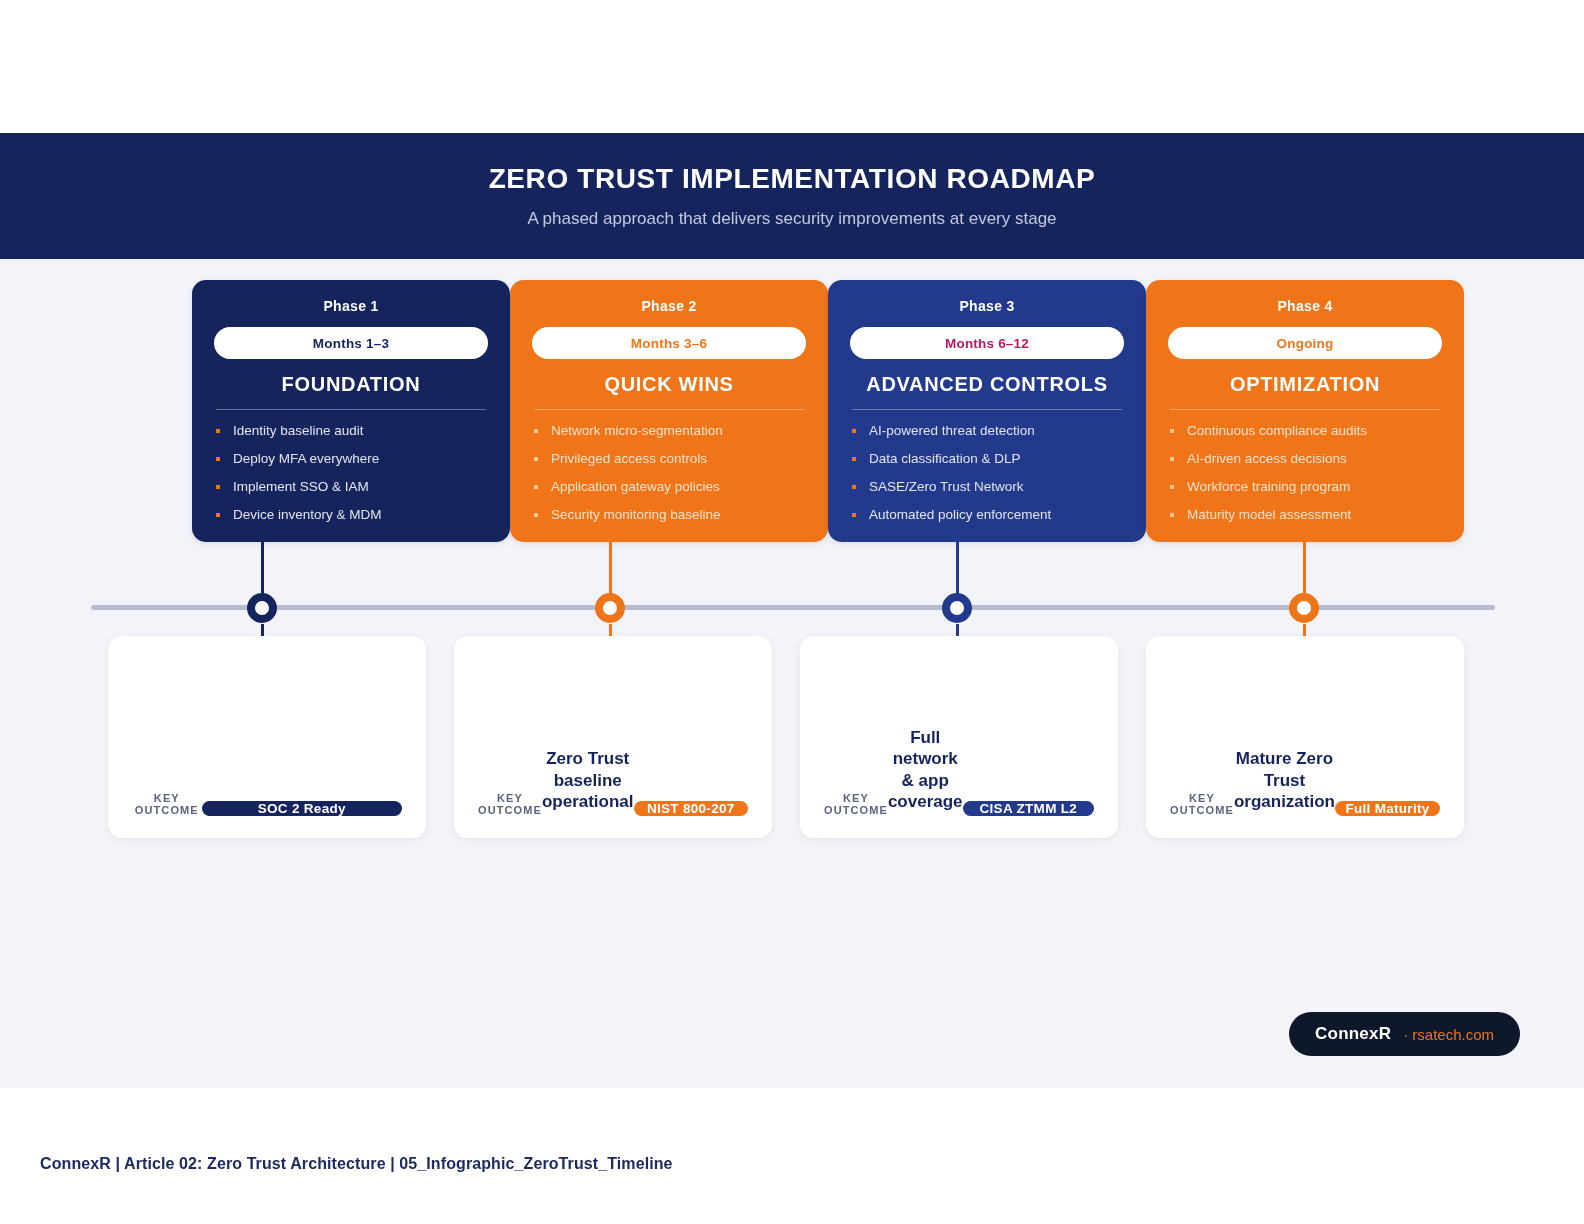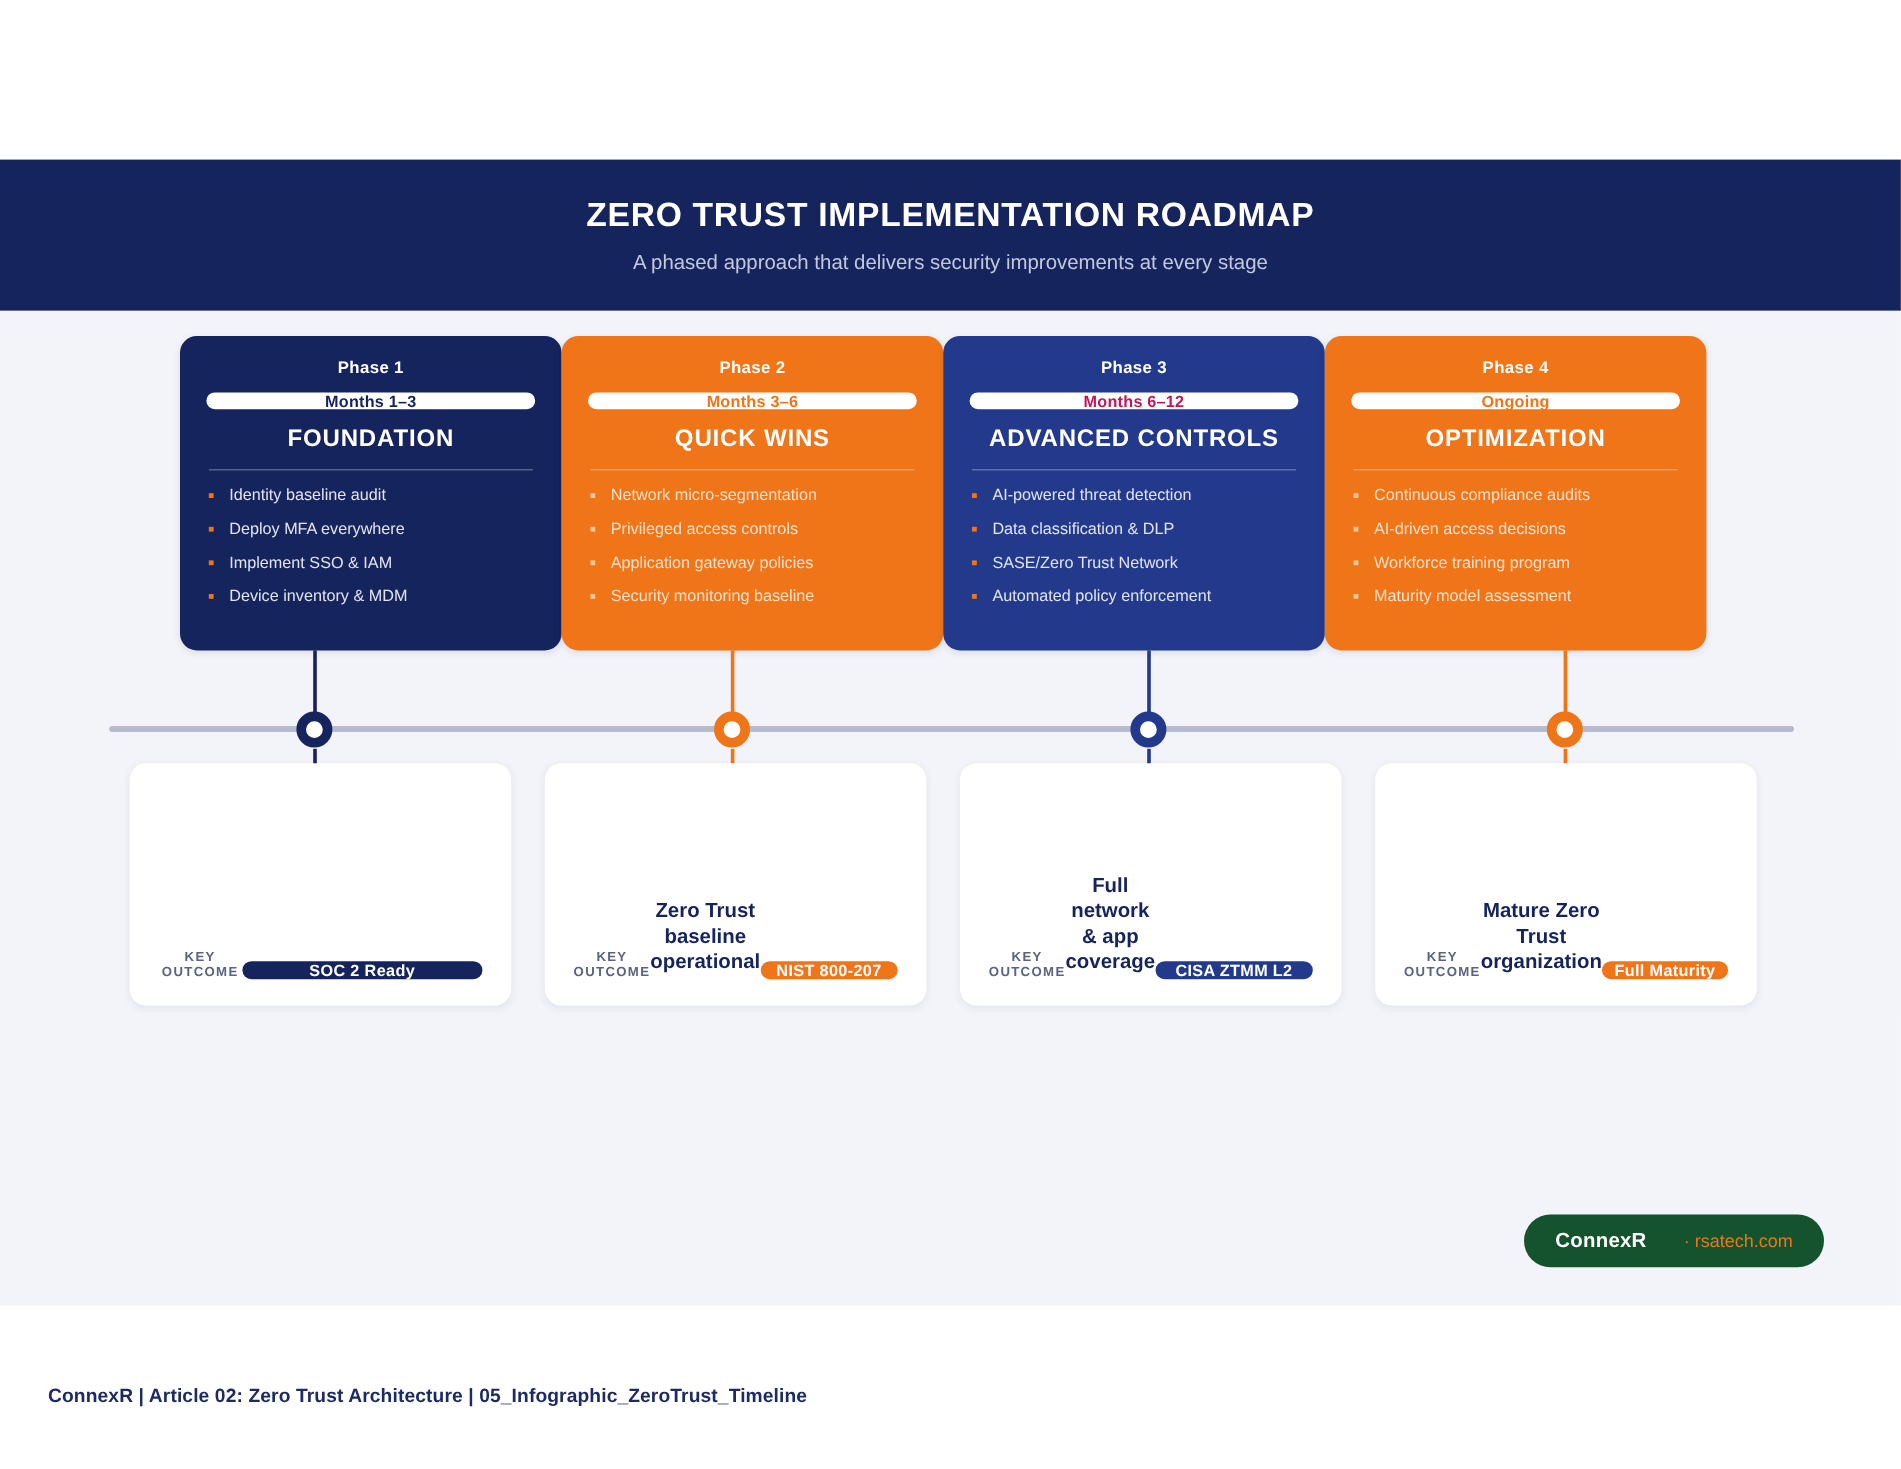--- a/index.html
+++ b/index.html
@@ -55,21 +55,21 @@
   }
 
   
   #phase-row {
     position: absolute;
     left: 108px;
     top: 21px;        
     width: 1356px;
     height: 262px;
     display: flex;
-    justify-content: center;
+    justify-content: flex-end;
   }
   .phase-card {
     width: 318px;
     box-sizing: border-box;
     border-radius: 14px;
     padding: 18px 22px 20px 22px;
     position: relative;
     box-shadow: 0 2px 6px rgba(20,30,70,0.10);
   }
   .phase-card.navy-dark { background: #16245e; }
@@ -80,21 +80,21 @@
     text-align: center;
     color: #ffffff;
     font-size: 14px;
     font-weight: bold;
     letter-spacing: 0.3px;
     margin-bottom: 13px;
   }
   .phase-pill {
     background: #ffffff;
     border-radius: 20px;
-    height: 14px;
+    height: 32px;
     display: flex;
     align-items: center;
     justify-content: center;
     font-size: 13.5px;
     font-weight: bold;
     letter-spacing: 0.2px;
   }
   .phase-pill.navy-text   { color: #16245e; }
   .phase-pill.orange-text { color: #ef7518; }
   .phase-pill.mid-text    { color: #be185d; }
@@ -235,24 +235,24 @@
   .outcome-badge.mid    { background: #23398c; }
 
   
   #brand-chip {
     position: absolute;
     right: 64px;
     top: 753px;   
     height: 44px;
     padding: 0 26px;
     border-radius: 22px;
-    background: #14532d;
-    display: flex;
-    align-items: center;
-    gap: 31px;
+    background: #0f172a;
+    display: flex;
+    align-items: center;
+    gap: 12px;
   }
   #brand-name {
     color: #ffffff;
     font-size: 17px;
     font-weight: bold;
     letter-spacing: 0.2px;
   }
   #brand-site {
     color: #ef7518;
     font-size: 15px;

